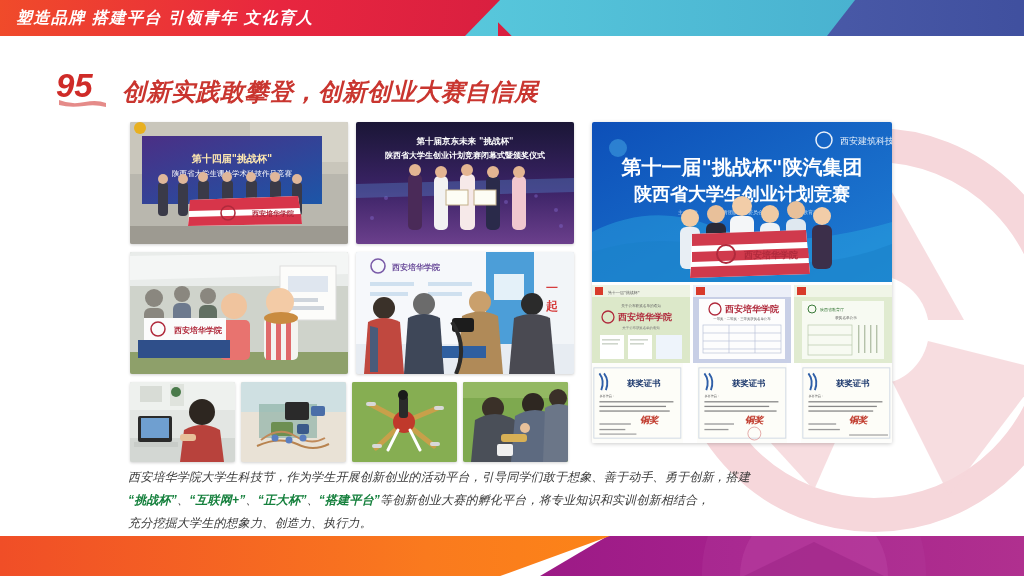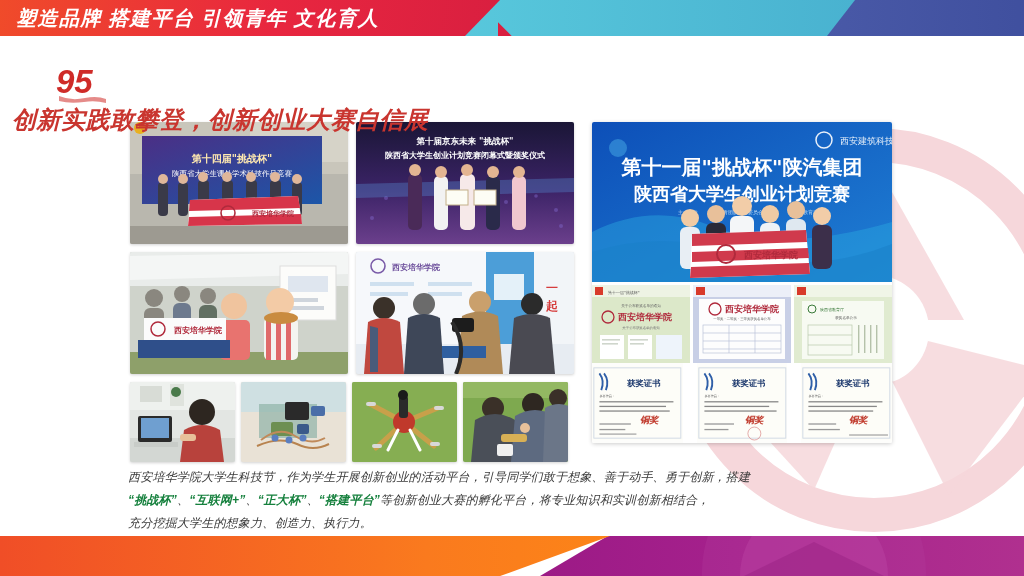--- a/index.html
+++ b/index.html
@@ -38,28 +38,28 @@
     background:linear-gradient(90deg,#4a5aa8 0%,#3f4f9e 100%);
     clip-path: polygon(12% 0, 100% 0, 100% 100%, 0 100%);
   }
   .tb-redtip {
     left:498px; width:22px; height:36px;
     background:#d91f40;
     clip-path: polygon(0 62%, 62% 100%, 0 100%);
   }
   .topband .caption {
     position:absolute; left:16px; top:0; height:36px; line-height:36px;
-    color:#ffffff; font-size:20px; font-weight:bold; font-style:italic;
-    letter-spacing:1.5px; white-space:nowrap; z-index:9;font-family:Liberation Serif, serif;
+    color:#ffffff; font-size:16px; font-weight:bold; font-style:italic;
+    letter-spacing:1.5px; white-space:nowrap; z-index:9;
   }
 
   
   .titlerow {
     position:absolute; left:0; top:62px; width:1000px; height:46px; z-index:4;
-    display:flex; align-items:flex-start;flex-direction:column;
+    display:flex; align-items:flex-end;
   }
   .logo95 { margin-left:56px; width:54px; height:42px; position:relative; }
   .logo95 svg { width:100%; height:100%; display:block; }
   .page-title {
     margin-left:12px;
     font-size:24px; font-weight:bold; font-style:italic;
     color:#c9352f; letter-spacing:0.5px; white-space:nowrap;
   }
 
   

